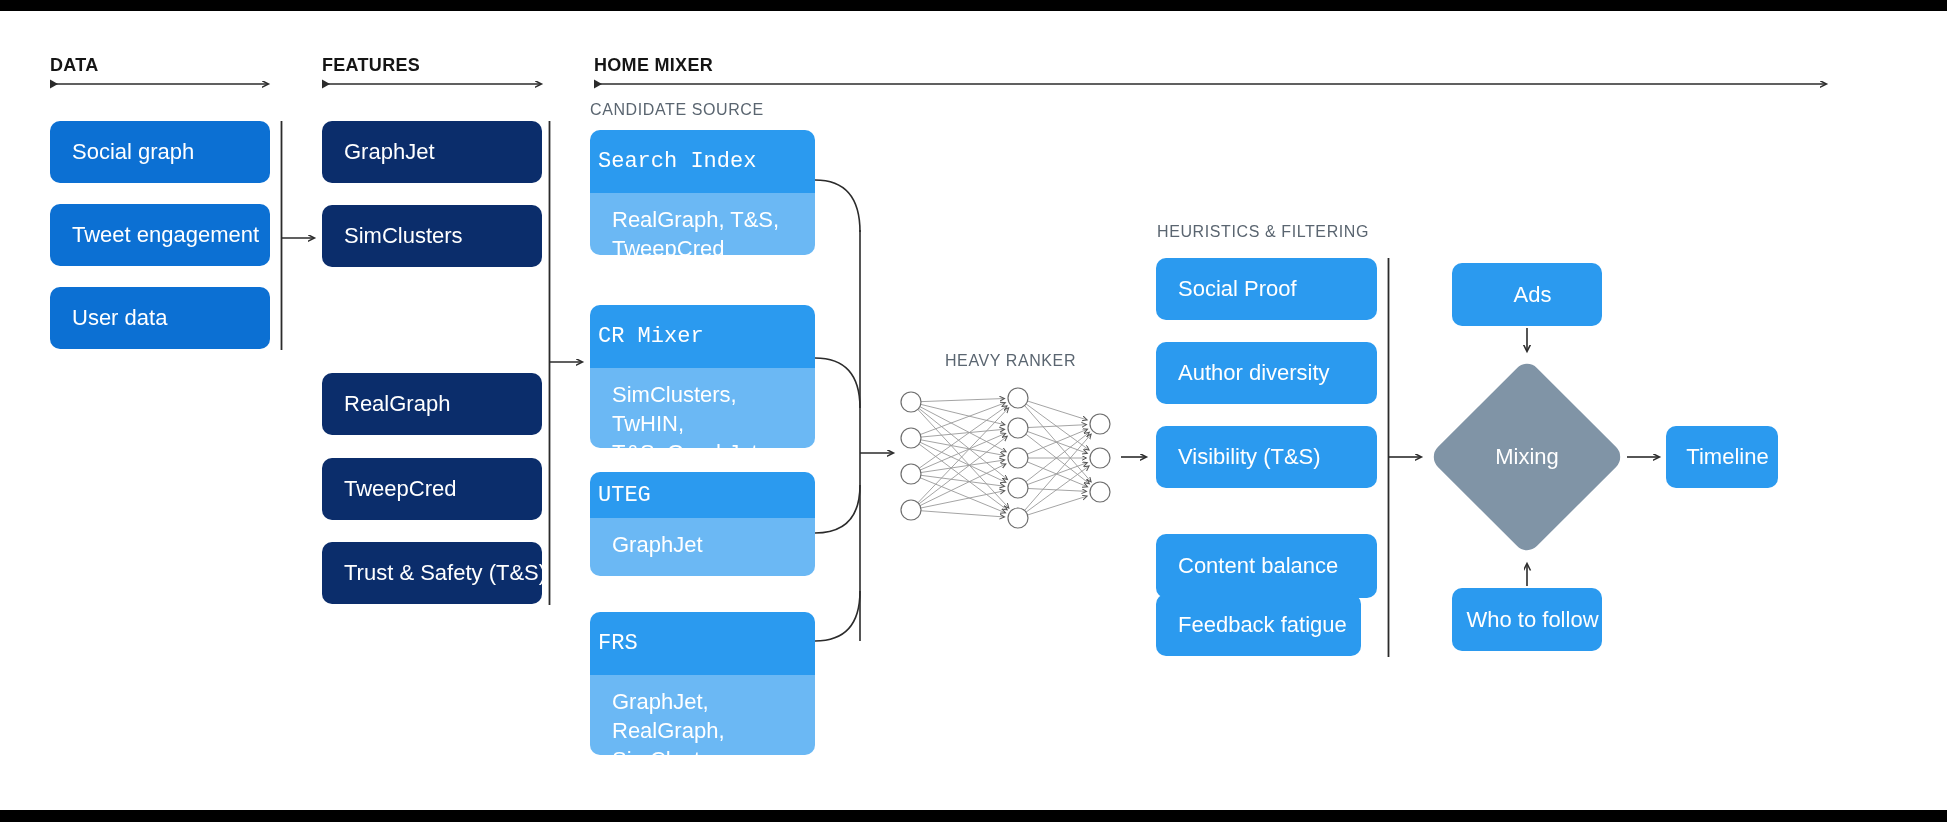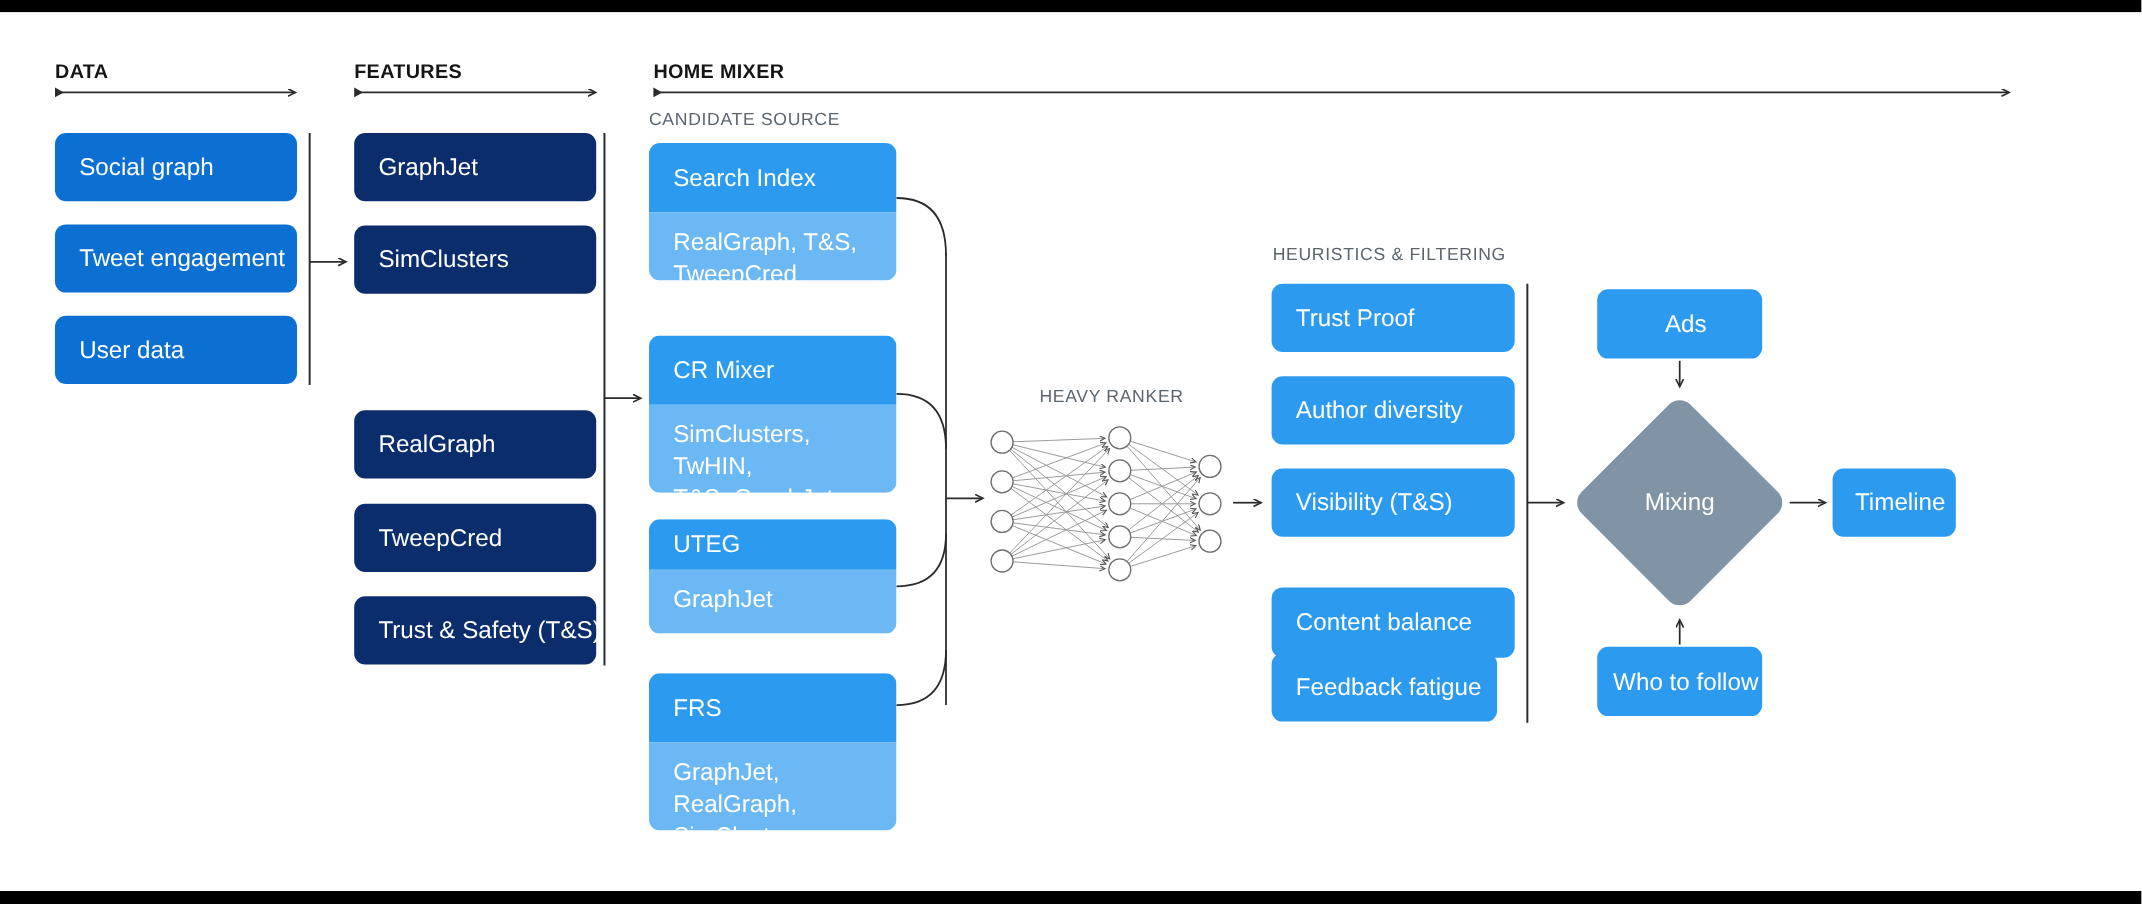--- a/index.html
+++ b/index.html
@@ -17,21 +17,21 @@
 
   .box{position:absolute;box-sizing:border-box;border-radius:10px;color:#fff;font-size:22px;
        display:flex;align-items:center;padding-left:22px;white-space:nowrap;}
   .box.center{justify-content:center;padding-left:11px;}
   .data-box{background:var(--data_box,#0C70D3);}
   .feat-box{background:var(--features_box,#0B2D6B);}
   .blue-box{background:var(--primary_box,#2B9AEF);}
 
   .cs-group{position:absolute;left:590px;width:225px;border-radius:10px;overflow:hidden;}
   .cs-head{background:var(--primary_box,#2B9AEF);color:#fff;font-size:22px;
-           display:flex;align-items:center;padding-left:22px;box-sizing:border-box;}
+           display:flex;align-items:center;padding-left:8px;box-sizing:border-box;font-family:Liberation Mono, monospace;}
   .cs-sub{background:var(--sub_box,#6BB8F4);color:#fff;font-size:22px;line-height:29px;
           padding:12px 18px 0 22px;box-sizing:border-box;}
   .cs-sub span{display:block;}
 
   .diamond{position:absolute;left:1457px;top:387px;width:140px;height:140px;border-radius:14px;
            background:var(--diamond,#8094A6);transform:rotate(45deg);}
   .diamond-label{width:100%;height:100%;display:flex;align-items:center;justify-content:center;
            transform:rotate(-45deg);color:#fff;font-size:22px;}
 
   .ln{stroke:var(--line,#2b2b2b);stroke-width:1.6;fill:none;}
@@ -189,21 +189,21 @@
     <div class="cs-head" style="height:63px">FRS</div>
     <div class="cs-sub" style="height:80px">
       <span>GraphJet, RealGraph,</span>
       <span>SimClusters</span>
     </div>
   </div>
 
   <div class="sub-label" style="left:938px;top:351px;width:145px;text-align:center">HEAVY RANKER</div>
 
   <div class="sub-label" style="left:1157px;top:222px">HEURISTICS &amp; FILTERING</div>
-  <div class="box blue-box" style="left:1156px;top:258px;width:221px;height:62px">Trust Proof</div>
+  <div class="box blue-box" style="left:1156px;top:258px;width:221px;height:62px">Social Proof</div>
   <div class="box blue-box" style="left:1156px;top:342px;width:221px;height:62px">Author diversity</div>
   <div class="box blue-box" style="left:1156px;top:426px;width:221px;height:62px">Visibility (T&amp;S)</div>
   <div class="box blue-box" style="left:1156px;top:534px;width:221px;height:64px">Content balance</div>
   <div class="box blue-box" style="left:1156px;top:594px;width:205px;height:62px">Feedback fatigue</div>
 
   <div class="box blue-box center" style="left:1452px;top:263px;width:150px;height:63px">Ads</div>
   <div class="diamond">
     <div class="diamond-label">Mixing</div>
   </div>
   <div class="box blue-box center" style="left:1452px;top:588px;width:150px;height:63px">Who to follow</div>

